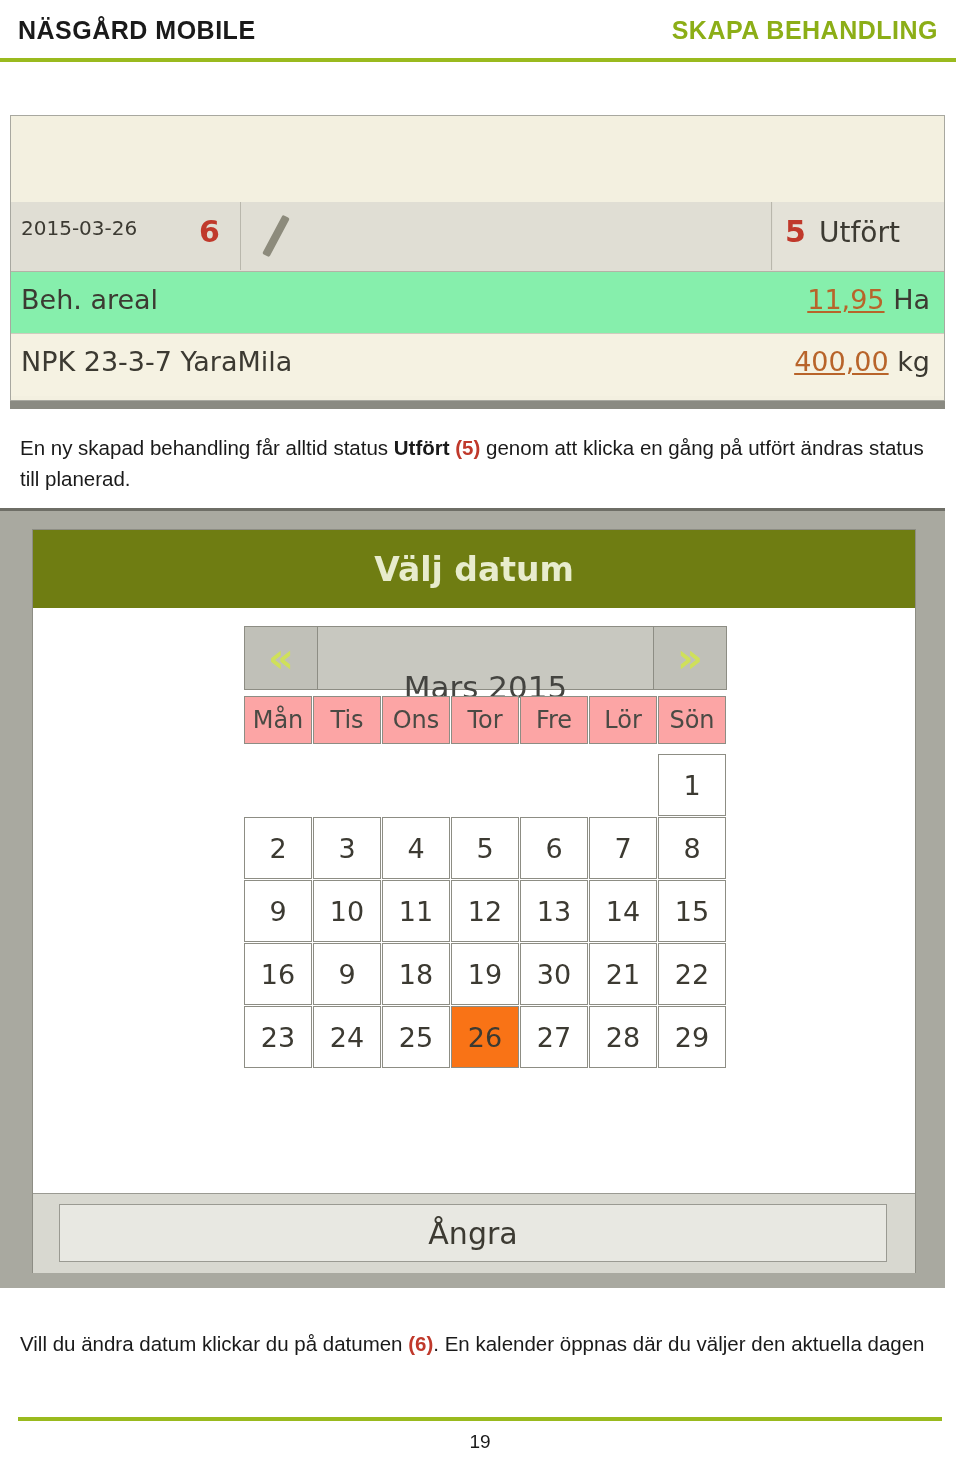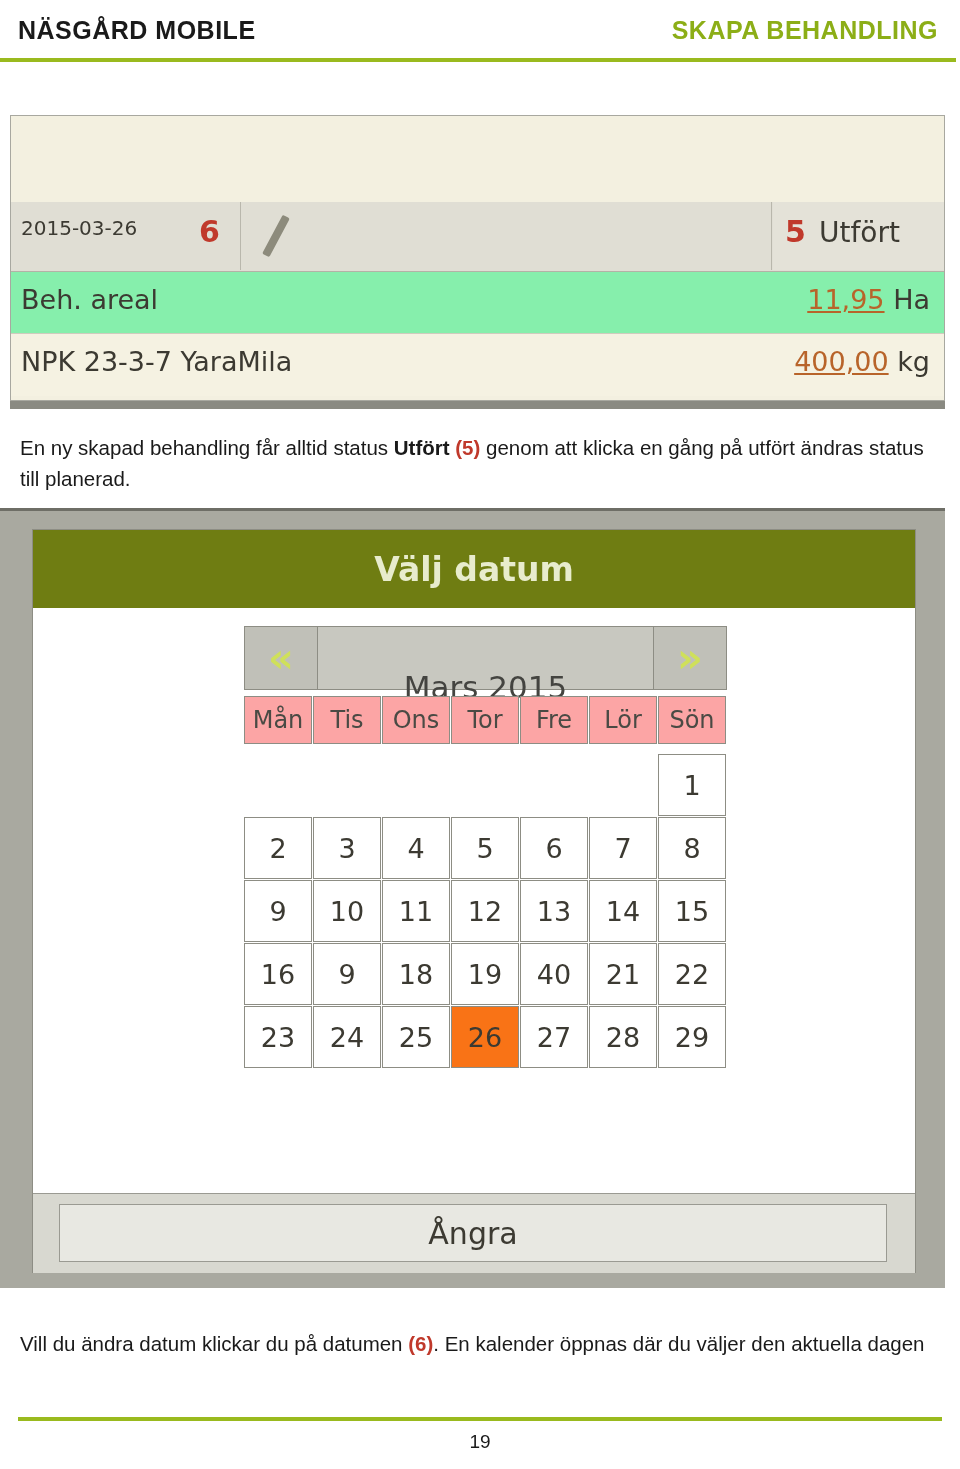--- a/index.html
+++ b/index.html
@@ -532,21 +532,21 @@
           <div class="day">12</div>
           <div class="day">13</div>
           <div class="day">14</div>
           <div class="day">15</div>
         </div>
         <div class="week">
           <div class="day">16</div>
           <div class="day">9</div>
           <div class="day">18</div>
           <div class="day">19</div>
-          <div class="day">40</div>
+          <div class="day">30</div>
           <div class="day">21</div>
           <div class="day">22</div>
         </div>
         <div class="week">
           <div class="day">23</div>
           <div class="day">24</div>
           <div class="day">25</div>
           <div class="day selected">26</div>
           <div class="day">27</div>
           <div class="day">28</div>

